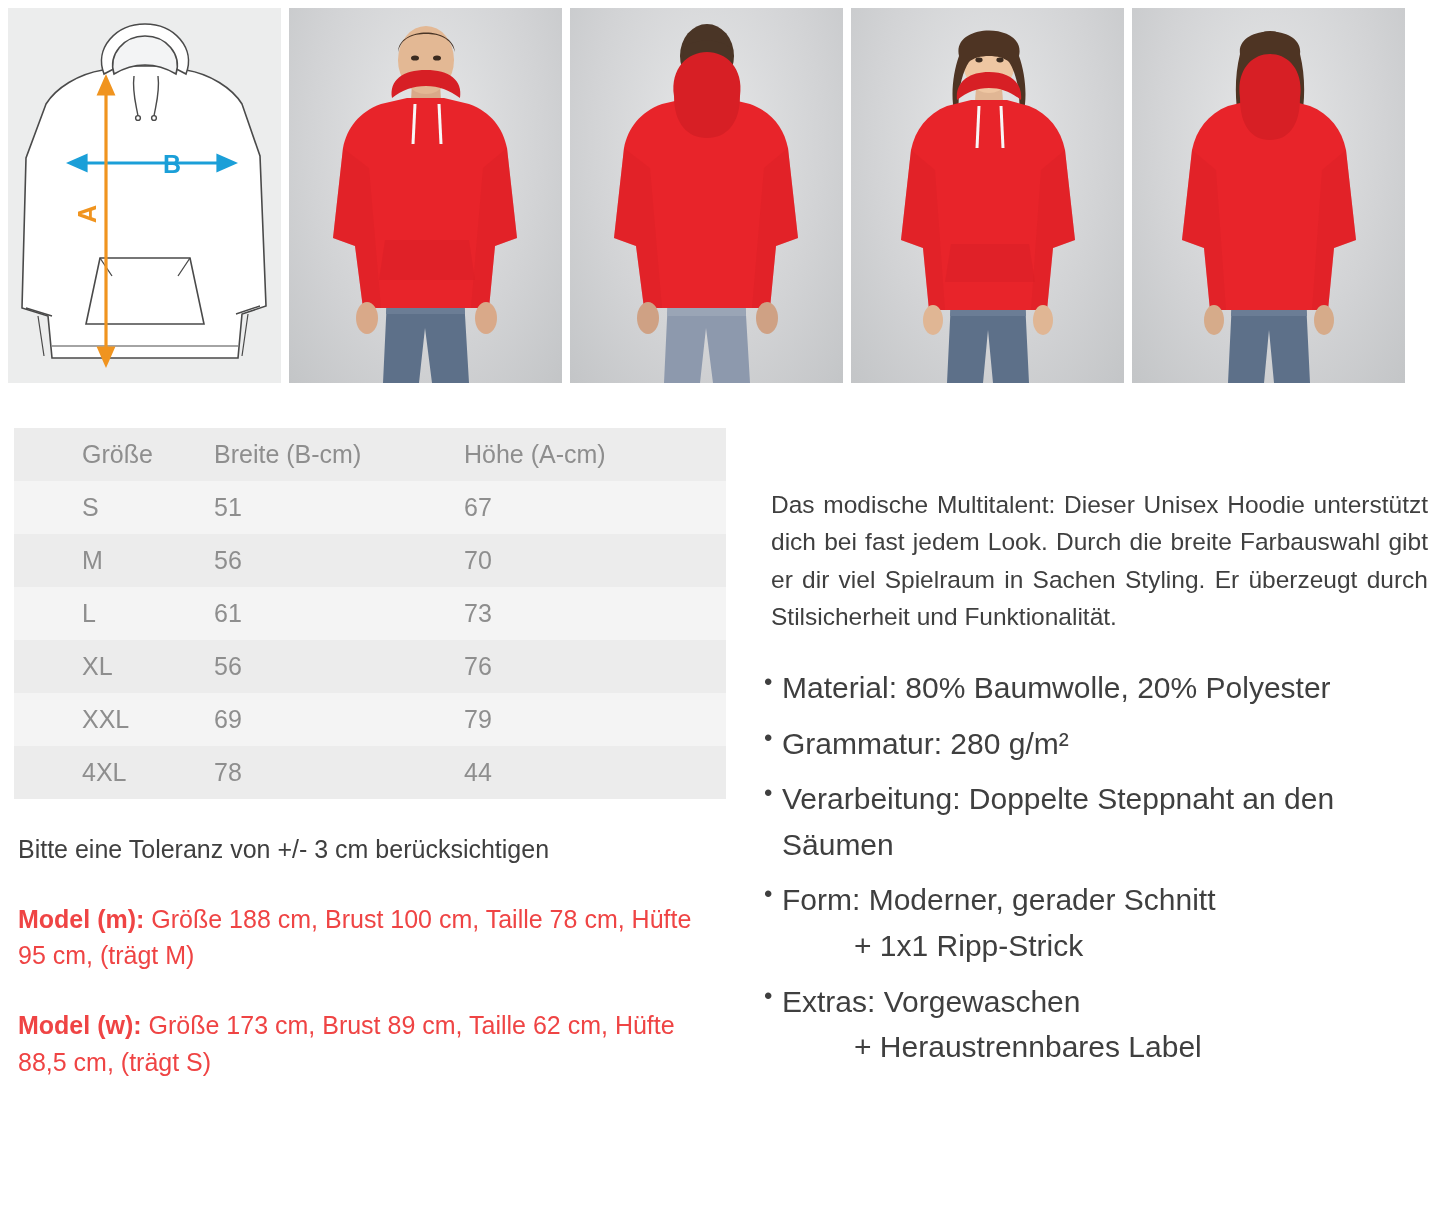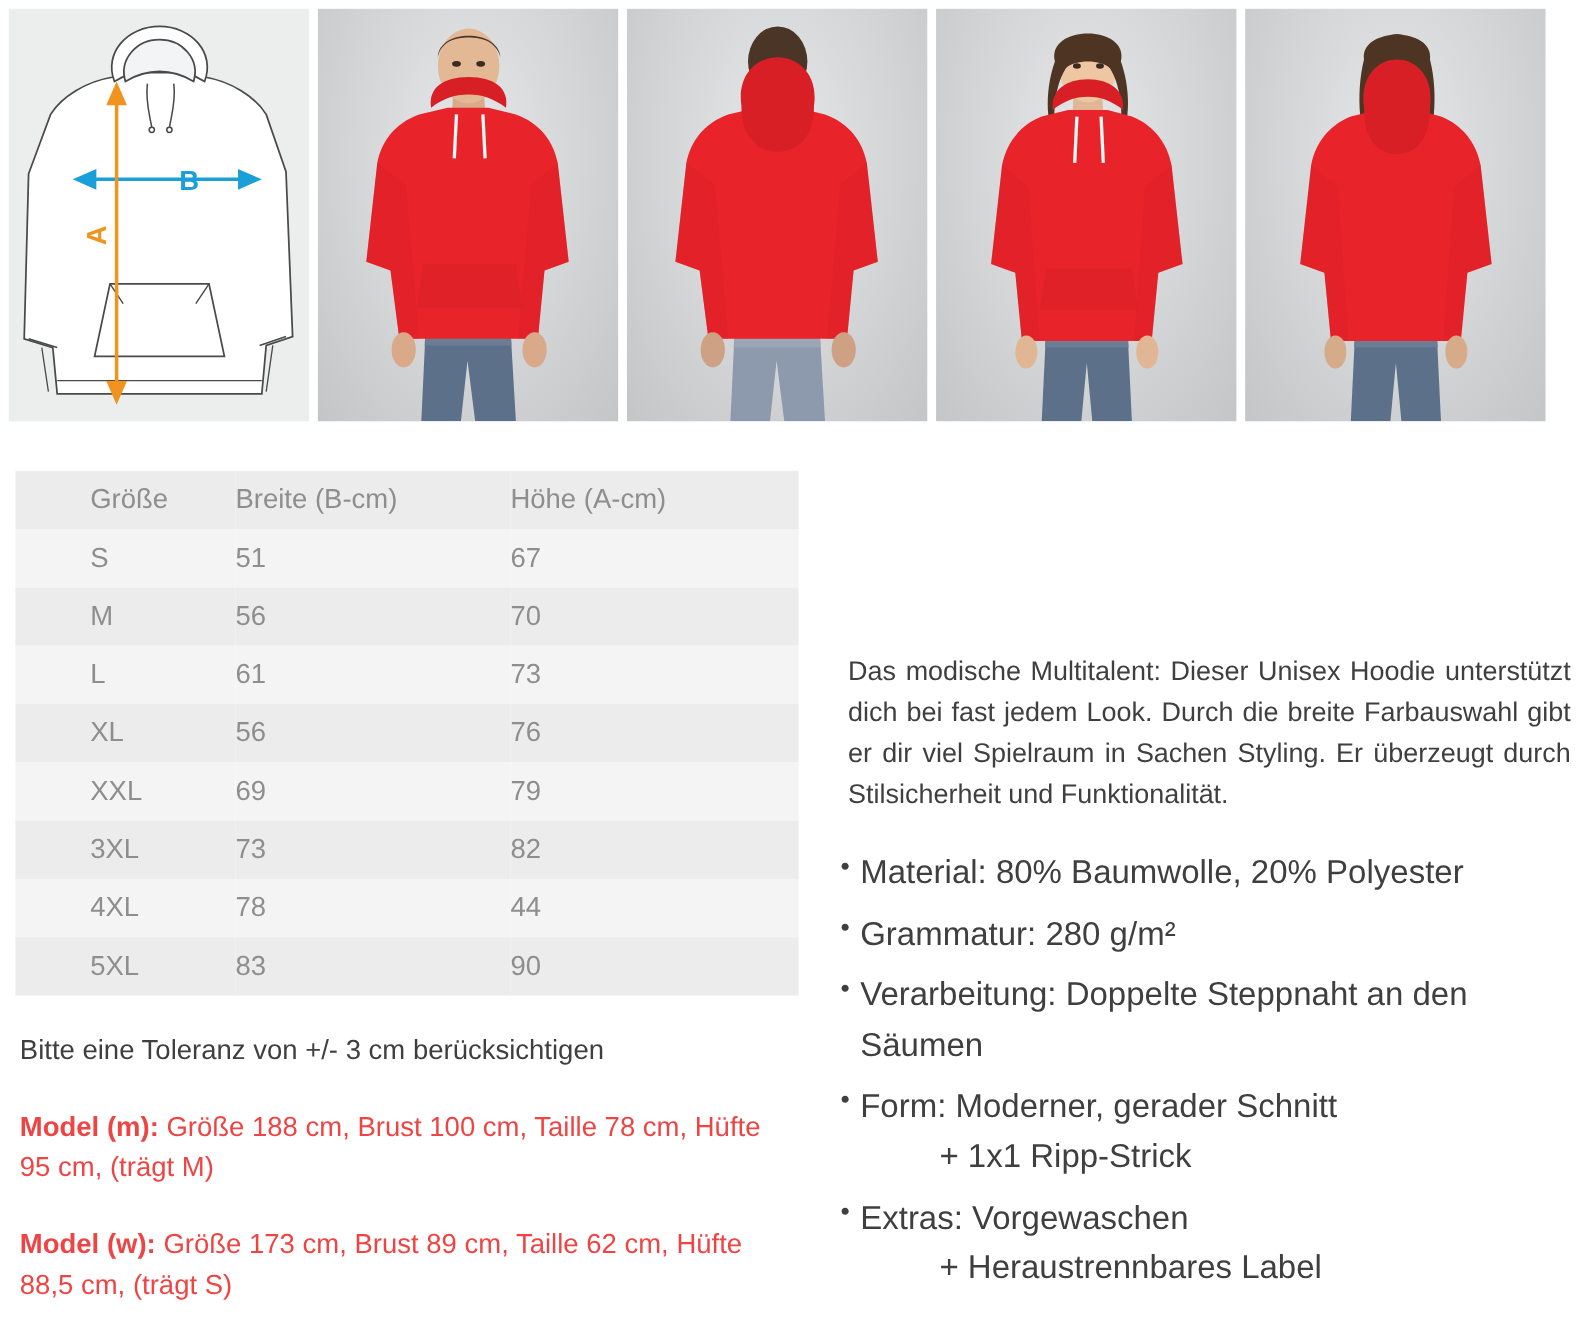--- a/index.html
+++ b/index.html
@@ -302,34 +302,24 @@
           <td>XL</td>
           <td>56</td>
           <td>76</td>
         </tr>
         <tr>
           <td>XXL</td>
           <td>69</td>
           <td>79</td>
         </tr>
         <tr>
-          <td>3XL</td>
-          <td>73</td>
-          <td>82</td>
-        </tr>
-        <tr>
           <td>4XL</td>
           <td>78</td>
           <td>44</td>
         </tr>
-        <tr>
-          <td>5XL</td>
-          <td>83</td>
-          <td>90</td>
-        </tr>
       </tbody>
     </table>
 
     <p class="note">Bitte eine Toleranz von +/- 3 cm berücksichtigen</p>
 
     <p class="model-block">
       <b>Model (m):</b><span> Größe 188 cm, Brust 100 cm, Taille 78 cm, Hüfte 95 cm, (trägt M)</span>
     </p>
 
     <p class="model-block">

